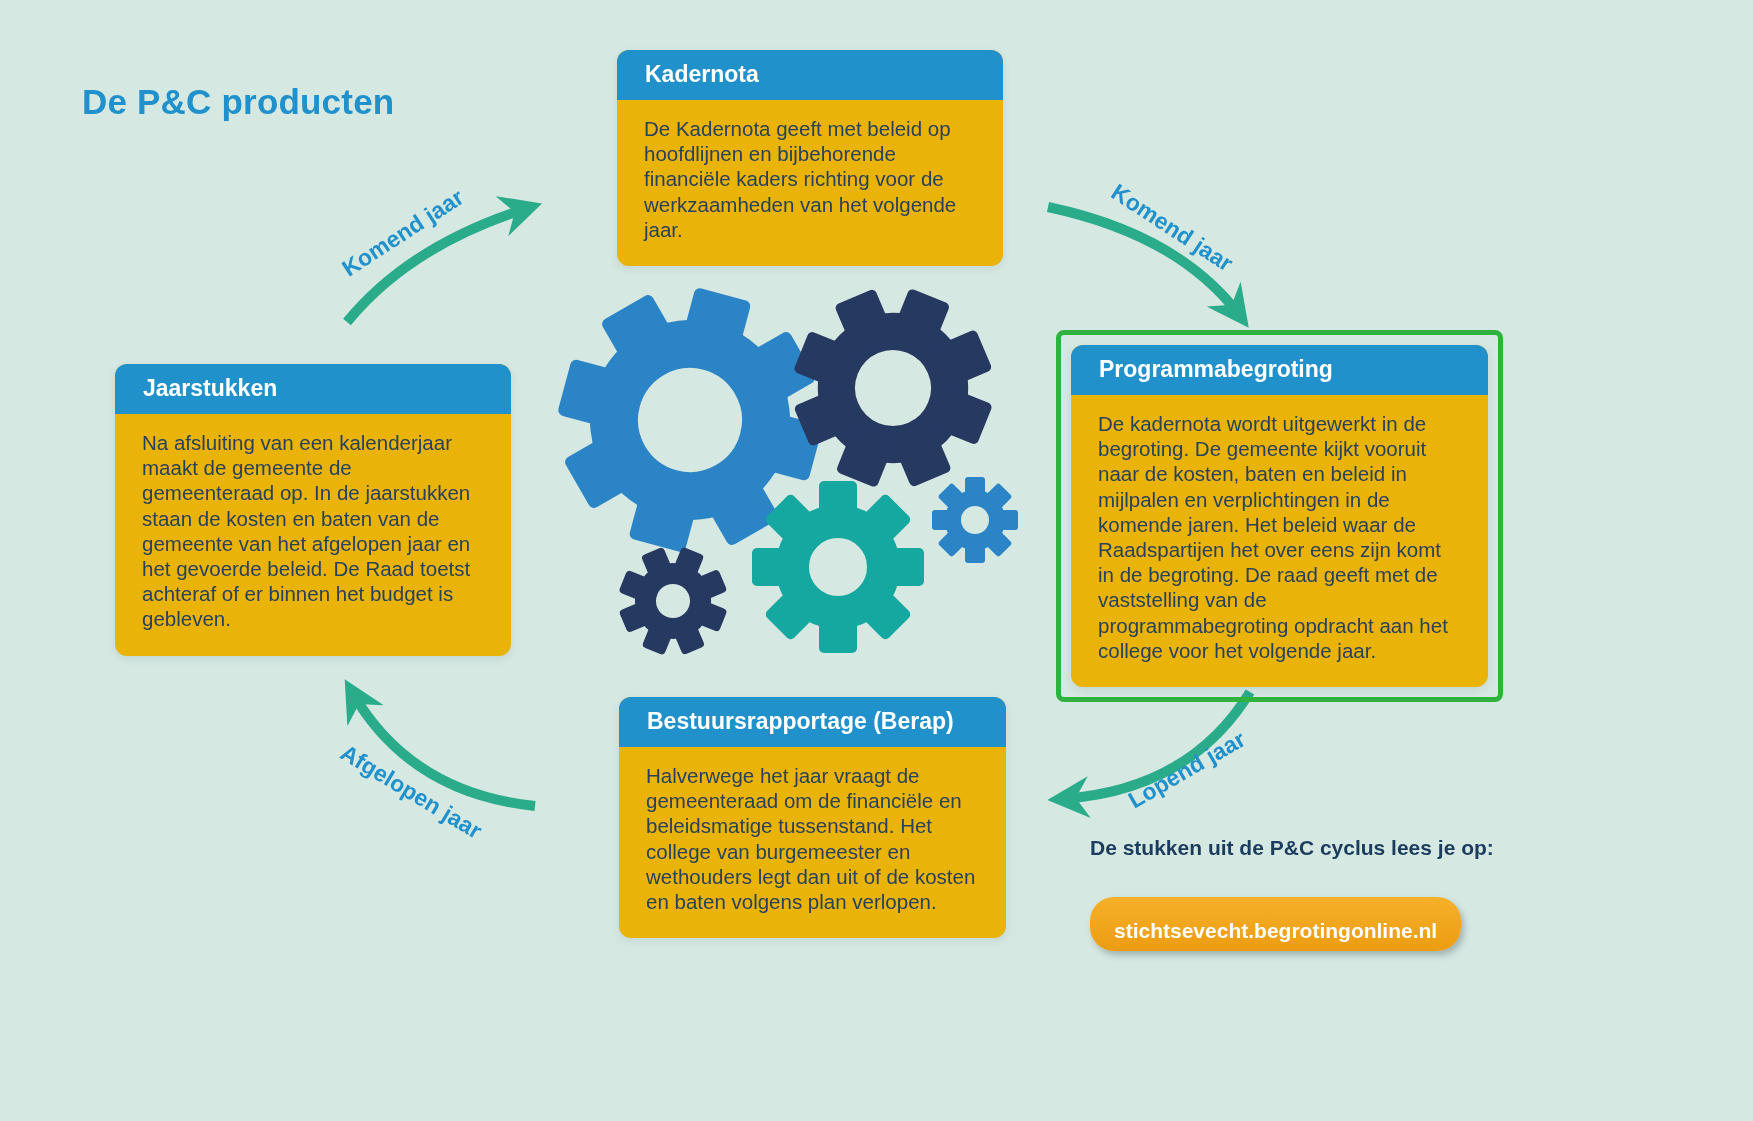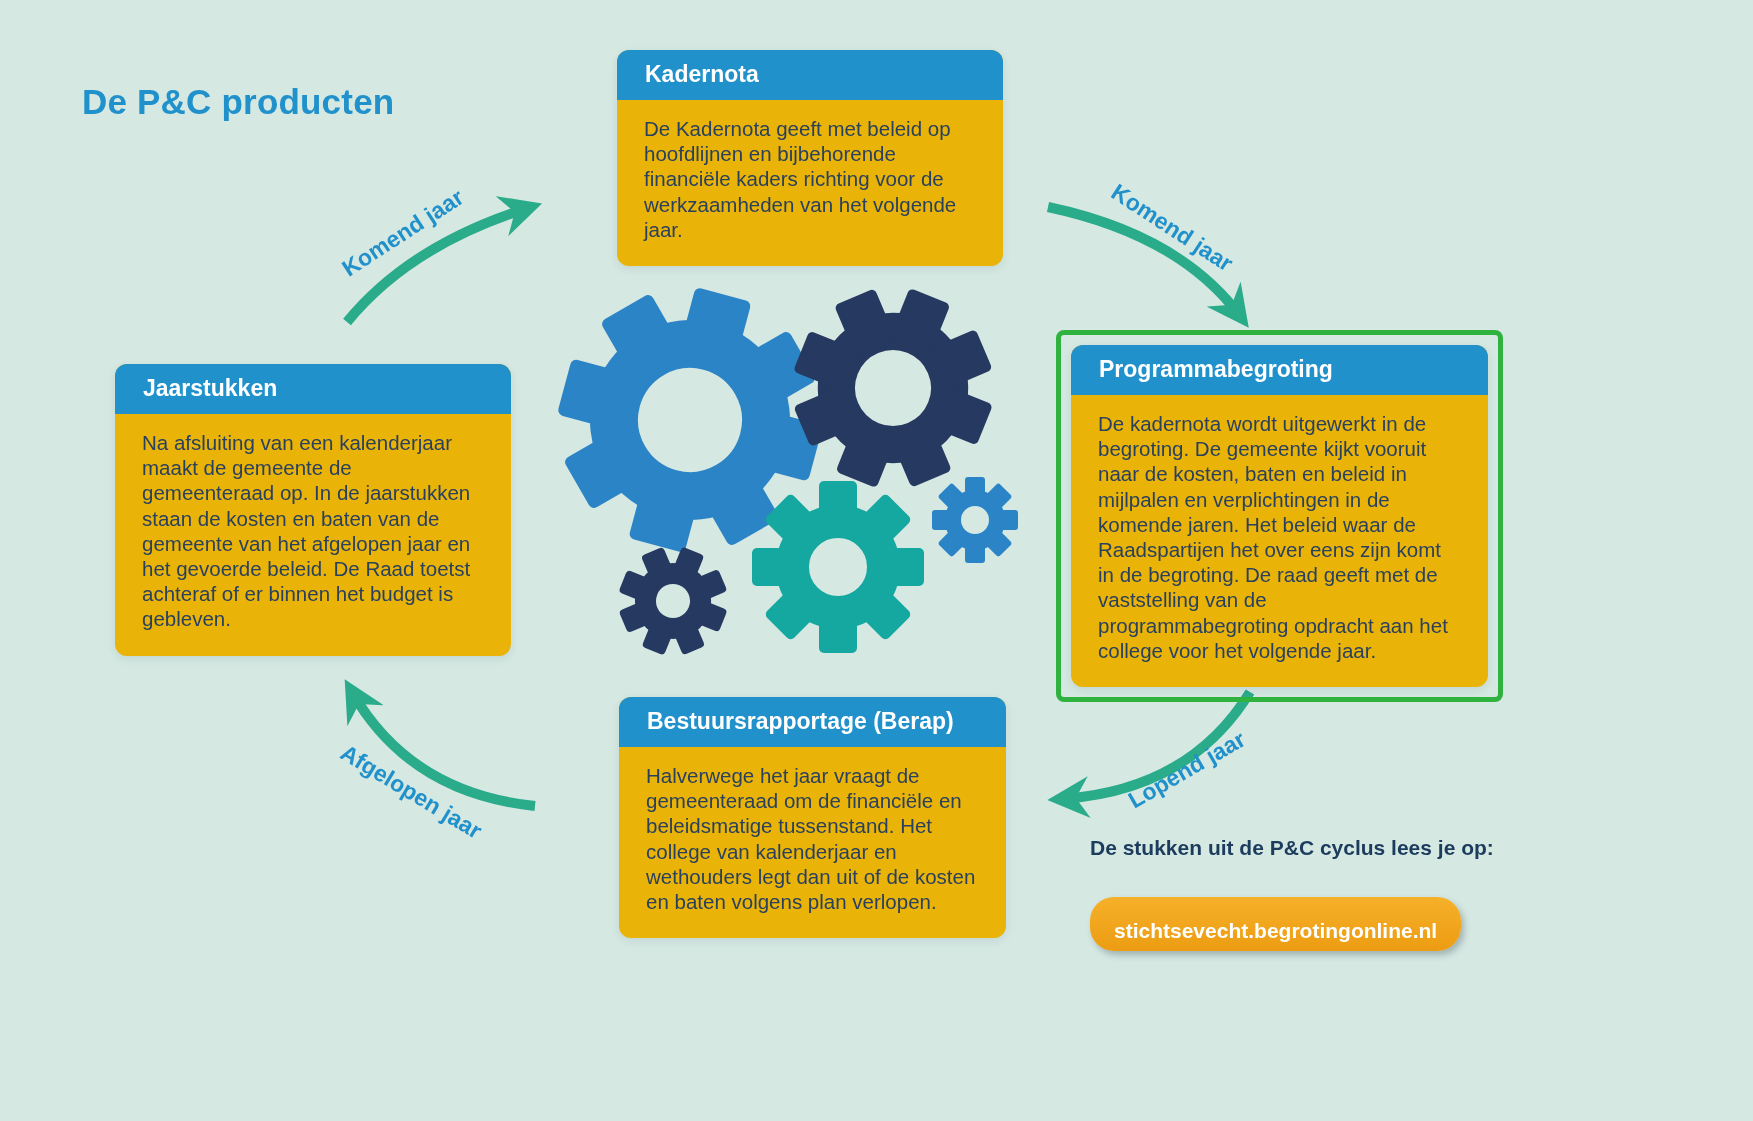--- a/index.html
+++ b/index.html
@@ -217,19 +217,19 @@
         <span>Programmabegroting</span>
       </div>
       <div class="card-body">De kadernota wordt uitgewerkt in de begroting. De gemeente kijkt vooruit naar de kosten, baten en beleid in mijlpalen en verplichtingen in de komende jaren. Het beleid waar de Raadspartijen het over eens zijn komt in de begroting. De raad geeft met de vaststelling van de programmabegroting opdracht aan het college voor het volgende jaar.</div>
     </div>
   </div>
 
   <div class="card berap">
     <div class="card-header">
       <span>Bestuursrapportage (Berap)</span>
     </div>
-    <div class="card-body">Halverwege het jaar vraagt de gemeenteraad om de financiële en beleidsmatige tussenstand. Het college van kalenderjaar en wethouders legt dan uit of de kosten en baten volgens plan verlopen.</div>
+    <div class="card-body">Halverwege het jaar vraagt de gemeenteraad om de financiële en beleidsmatige tussenstand. Het college van burgemeester en wethouders legt dan uit of de kosten en baten volgens plan verlopen.</div>
   </div>
 
   <div class="footer-text">De stukken uit de P&amp;C cyclus lees je op:</div>
   <a class="footer-link" href="#">stichtsevecht.begrotingonline.nl</a>
 
 </div>
 
 </body></html>

